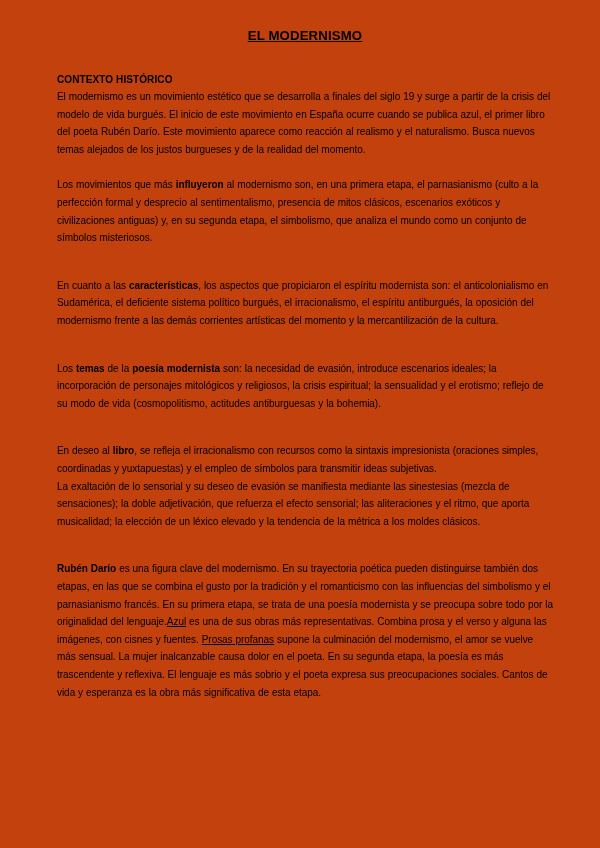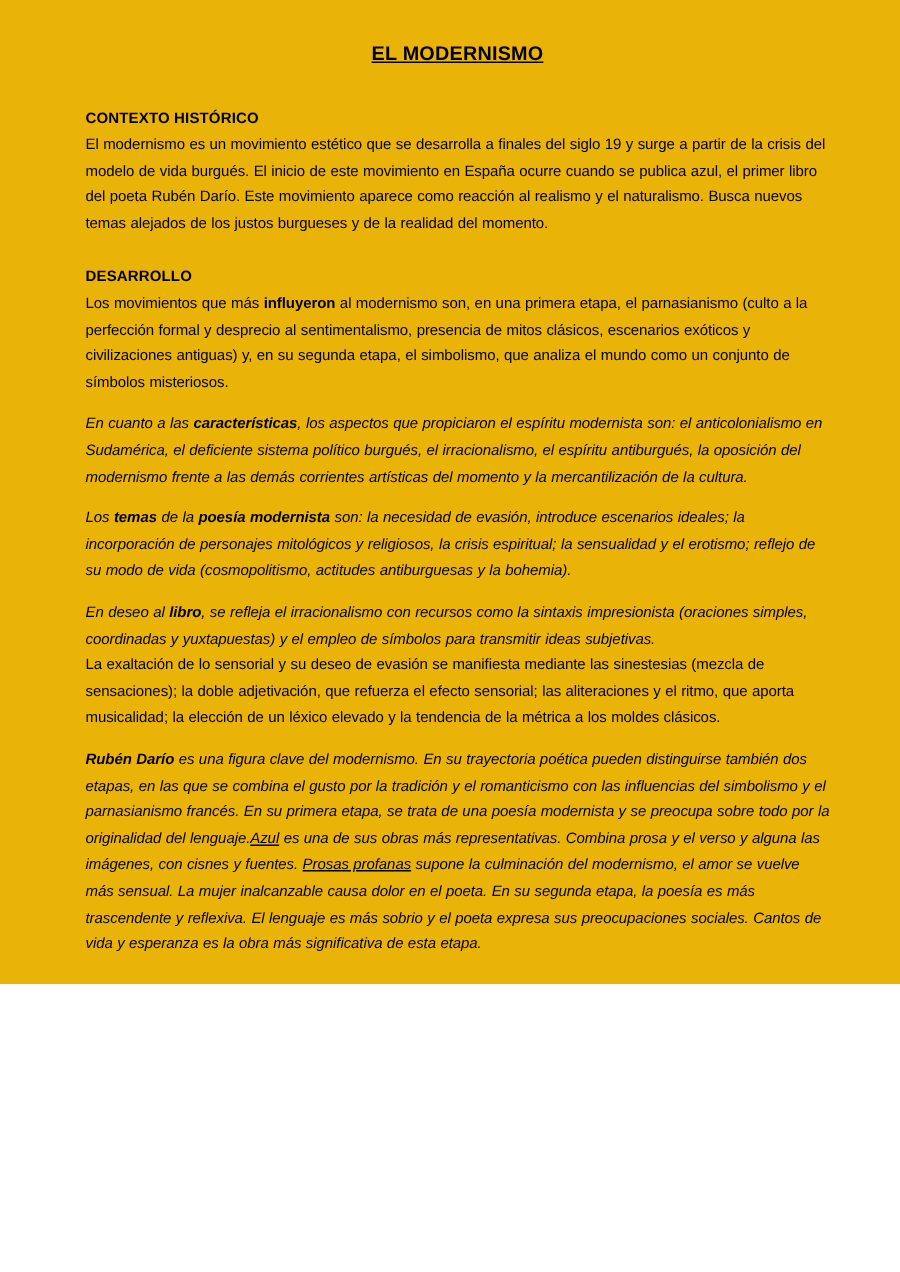--- a/index.html
+++ b/index.html
@@ -8,22 +8,22 @@
     padding: 0;
     background: #ffffff;
   }
   body {
     font-family: "Liberation Sans", sans-serif;
     color: #000000;
   }
   .page {
     position: relative;
     width: 600px;
-    height: 656px;
-    background: #eab308;
+    height: 848px;
+    background: #c2410c;
     overflow: hidden;
     box-sizing: border-box;
   }
   .doc-body {
     position: absolute;
     left: 57px;
     top: 28px;
     width: 496px;
   }
   .doc-title {
@@ -44,39 +44,37 @@
   }
   p.para {
     font-size: 10px;
     line-height: 17.6px;
     margin: 0;
     text-align: left;
     letter-spacing: -0.05px;
     word-spacing: 0.25px;
   }
   p.gap {
-    margin-top: 10px;
-    font-style: italic;
+    margin-top: 30px;
   }
   .b { font-weight: bold; }
   .u { text-decoration: underline; }
 </style>
 </head>
 <body>
 
 <div class="page">
   <div class="doc-body">
     <h1 class="doc-title">EL MODERNISMO</h1>
     <div id="sections-root">
         <div>
           <div class="section-heading">CONTEXTO HISTÓRICO</div>
           <p class="para"><span>El modernismo es un movimiento estético que se desarrolla a finales del siglo 19 y surge a partir de la crisis del modelo de vida burgués. El inicio de este movimiento en España ocurre cuando se publica azul, el primer libro del poeta Rubén Darío. Este movimiento aparece como reacción al realismo y el naturalismo. Busca nuevos temas alejados de los justos burgueses y de la realidad del momento.</span></p>
         </div>
         <div style="margin-top: 18px;">
-          <div class="section-heading">DESARROLLO</div>
           <p class="para"><span>Los movimientos que más </span><span class="b">influyeron</span><span> al modernismo son, en una primera etapa, el parnasianismo (culto a la perfección formal y desprecio al sentimentalismo, presencia de mitos clásicos, escenarios exóticos y civilizaciones antiguas) y, en su segunda etapa, el simbolismo, que analiza el mundo como un conjunto de símbolos misteriosos.</span></p>
           <p class="para gap"><span>En cuanto a las </span><span class="b">características</span><span>, los aspectos que propiciaron el espíritu modernista son: el anticolonialismo en Sudamérica, el deficiente sistema político burgués, el irracionalismo, el espíritu antiburgués, la oposición del modernismo frente a las demás corrientes artísticas del momento y la mercantilización de la cultura.</span></p>
           <p class="para gap"><span>Los </span><span class="b">temas</span><span> de la </span><span class="b">poesía modernista</span><span> son: la necesidad de evasión, introduce escenarios ideales; la incorporación de personajes mitológicos y religiosos, la crisis espiritual; la sensualidad y el erotismo; reflejo de su modo de vida (cosmopolitismo, actitudes antiburguesas y la bohemia).</span></p>
           <p class="para gap"><span>En deseo al </span><span class="b">libro</span><span>, se refleja el irracionalismo con recursos como la sintaxis impresionista (oraciones simples, coordinadas y yuxtapuestas) y el empleo de símbolos para transmitir ideas subjetivas.</span></p>
           <p class="para"><span>La exaltación de lo sensorial y su deseo de evasión se manifiesta mediante las sinestesias (mezcla de sensaciones); la doble adjetivación, que refuerza el efecto sensorial; las aliteraciones y el ritmo, que aporta musicalidad; la elección de un léxico elevado y la tendencia de la métrica a los moldes clásicos.</span></p>
           <p class="para gap"><span class="b">Rubén Darío</span><span> es una figura clave del modernismo. En su trayectoria poética pueden distinguirse también dos etapas, en las que se combina el gusto por la tradición y el romanticismo con las influencias del simbolismo y el parnasianismo francés. En su primera etapa, se trata de una poesía modernista y se preocupa sobre todo por la originalidad del lenguaje.</span><span class="u">Azul</span><span> es una de sus obras más representativas.  Combina prosa y el verso y alguna las imágenes, con cisnes y fuentes. </span><span class="u">Prosas profanas</span><span> supone la culminación del modernismo, el amor se vuelve más sensual. La mujer inalcanzable causa dolor en el poeta. En su segunda etapa, la poesía es más trascendente y reflexiva. El lenguaje es más sobrio y el poeta expresa sus preocupaciones sociales. Cantos de vida y esperanza es la obra más significativa de esta etapa.</span></p>
         </div>
       </div>
   </div>
 </div>

